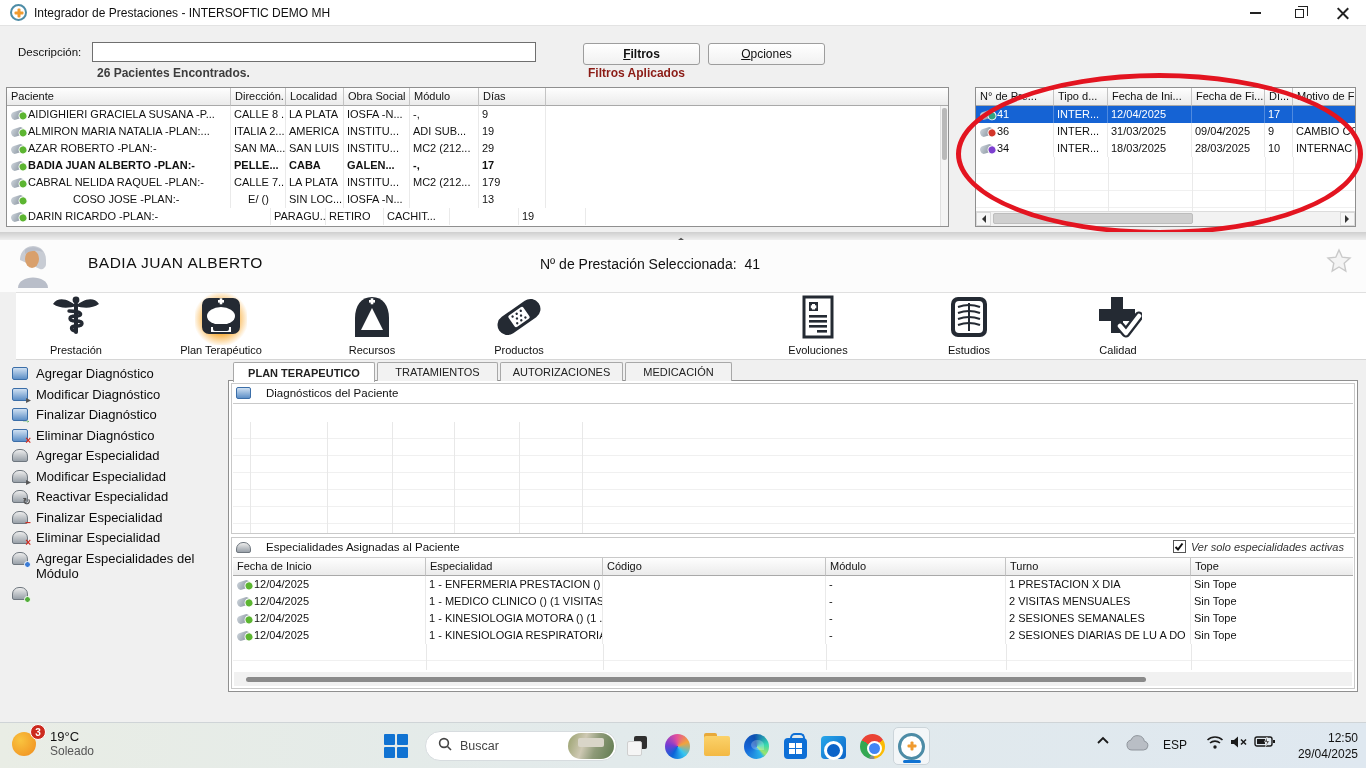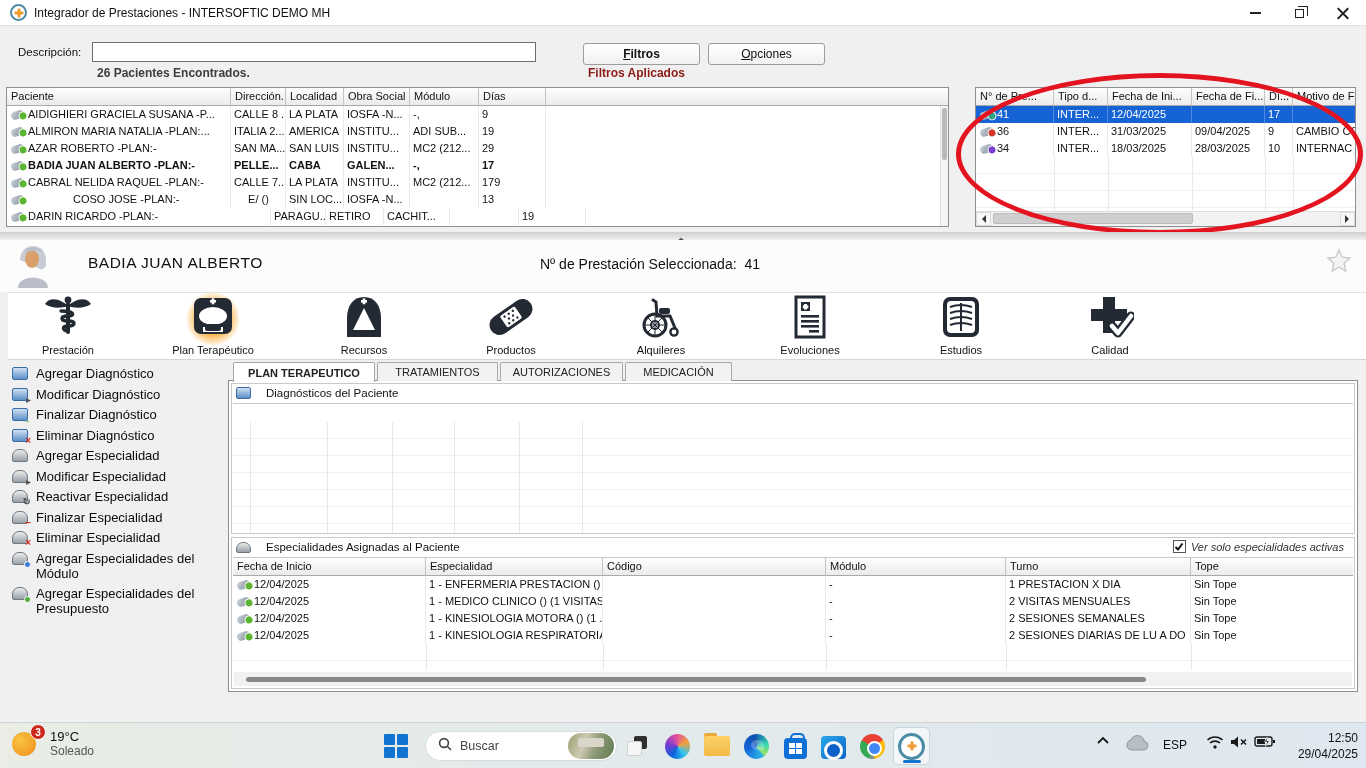--- a/index.html
+++ b/index.html
@@ -75,21 +75,21 @@
   
   .split{position:absolute;left:0;right:0;top:232px;height:8px;background:linear-gradient(#cfcfcf,#efefef)}
   .chev-up{position:absolute;left:670px;top:236px;width:22px;height:14px}
   .pat-bar{position:absolute;left:0;right:0;top:240px;height:52px;background:#fcfcfc}
   .avatar{position:absolute;left:10px;top:2px;width:46px;height:46px}
   .pat-name{position:absolute;left:88px;top:14px;font-size:15.5px;color:#111;letter-spacing:.5px}
   .prest-group{position:absolute;left:540px;top:16px;width:300px;font-size:14px;color:#111;display:flex;gap:8px;white-space:nowrap}
   .star{position:absolute;right:14px;top:8px;width:26px;height:26px}
 
   
-  .modbar{position:absolute;left:8px;right:0;top:292px;height:68px;background:#fff;border-top:1px solid #e0e0e0;border-bottom:1px solid #d6d6d6}
+  .modbar{position:absolute;left:16px;right:0;top:292px;height:68px;background:#fff;border-top:1px solid #e0e0e0;border-bottom:1px solid #d6d6d6}
   .mod{position:absolute;top:2px;width:120px;height:62px;text-align:center}
   .mico{height:48px;display:flex;align-items:center;justify-content:center;position:relative}
   .mlbl{font-size:11px;color:#111;margin-top:1px}
   .glow{position:absolute;left:50%;top:50%;transform:translate(-50%,-50%);width:52px;height:52px;border-radius:14px;background:radial-gradient(circle,#f9b44a 0%,#f9b44a 42%,rgba(249,180,74,0) 75%)}
   .mico svg{position:relative}
 
   
   .sidebar{position:absolute;left:0;top:364px;width:228px}
   .sb-item{display:flex;align-items:flex-start;gap:8px;padding:2px 4px 2px 12px;margin-bottom:1.5px;line-height:15px}
   .sb-lbl{font-size:13px;color:#0b0b0b}
@@ -442,40 +442,20 @@
                   <circle cx="20" cy="27" r="1.2"></circle>
                   <circle cx="25" cy="27" r="1.2"></circle>
                   <circle cx="30" cy="27" r="1.2"></circle>
                 </g>
               </g>
             </svg>
       </span>
         </div>
       <div class="mlbl">Productos</div>
     </div>
-    <div class="mod" style="left:593px">
-      <div class="mico">
-          <span>
-        <svg width="48" height="46" viewBox="0 0 48 46">
-              <circle cx="18" cy="31" r="11" fill="none" stroke="#242a33" stroke-width="3"></circle>
-              <circle cx="18" cy="31" r="4" fill="none" stroke="#242a33" stroke-width="2"></circle>
-              <g stroke="#242a33" stroke-width="1">
-                <line x1="18" y1="20" x2="18" y2="42"></line>
-                <line x1="7" y1="31" x2="29" y2="31"></line>
-                <line x1="10" y1="23" x2="26" y2="39"></line>
-                <line x1="26" y1="23" x2="10" y2="39"></line>
-              </g>
-              <path d="M16 6 L19 8 L20 22 L33 22 L38 34" fill="none" stroke="#242a33" stroke-width="3" stroke-linecap="round"></path>
-              <rect x="22" y="14" width="11" height="6" rx="2" fill="#242a33"></rect>
-              <circle cx="37" cy="38" r="3.6" fill="none" stroke="#242a33" stroke-width="2.4"></circle>
-            </svg>
-      </span>
-        </div>
-      <div class="mlbl">Alquileres</div>
-    </div>
     <div class="mod" style="left:742px">
       <div class="mico">
           <span>
         <svg width="40" height="46" viewBox="0 0 40 46">
               <rect x="6" y="3" width="28" height="40" fill="#fff" stroke="#242a33" stroke-width="3"></rect>
               <rect x="11" y="8" width="9" height="9" fill="#242a33"></rect>
               <rect x="14" y="10" width="3" height="5.5" fill="#fff"></rect>
               <rect x="12.8" y="11.3" width="5.5" height="3" fill="#fff"></rect>
               <g fill="#242a33">
                 <rect x="11" y="21" width="18" height="2.6"></rect>
@@ -574,21 +554,20 @@
     <div class="sb-item">
         <span class="sb-ico ic-esp">
           <span class="bdg-dot dot-b"></span>
         </span>
         <span class="sb-lbl" style="max-width:180px">Agregar Especialidades del Módulo</span>
       </div>
     <div class="sb-item">
         <span class="sb-ico ic-esp">
           <span class="bdg-dot dot-g"></span>
         </span>
-        <span class="sb-lbl" style="max-width:180px">Agregar Especialidades del Presupuesto</span>
       </div>
   </div>
 
   <div class="panel"></div>
   <div class="tabs">
     <div class="tab active" style="width:142px">PLAN TERAPEUTICO</div>
     <div class="tab" style="width:121px">TRATAMIENTOS</div>
     <div class="tab" style="width:123px">AUTORIZACIONES</div>
     <div class="tab" style="width:107px">MEDICACIÓN</div>
   </div>

